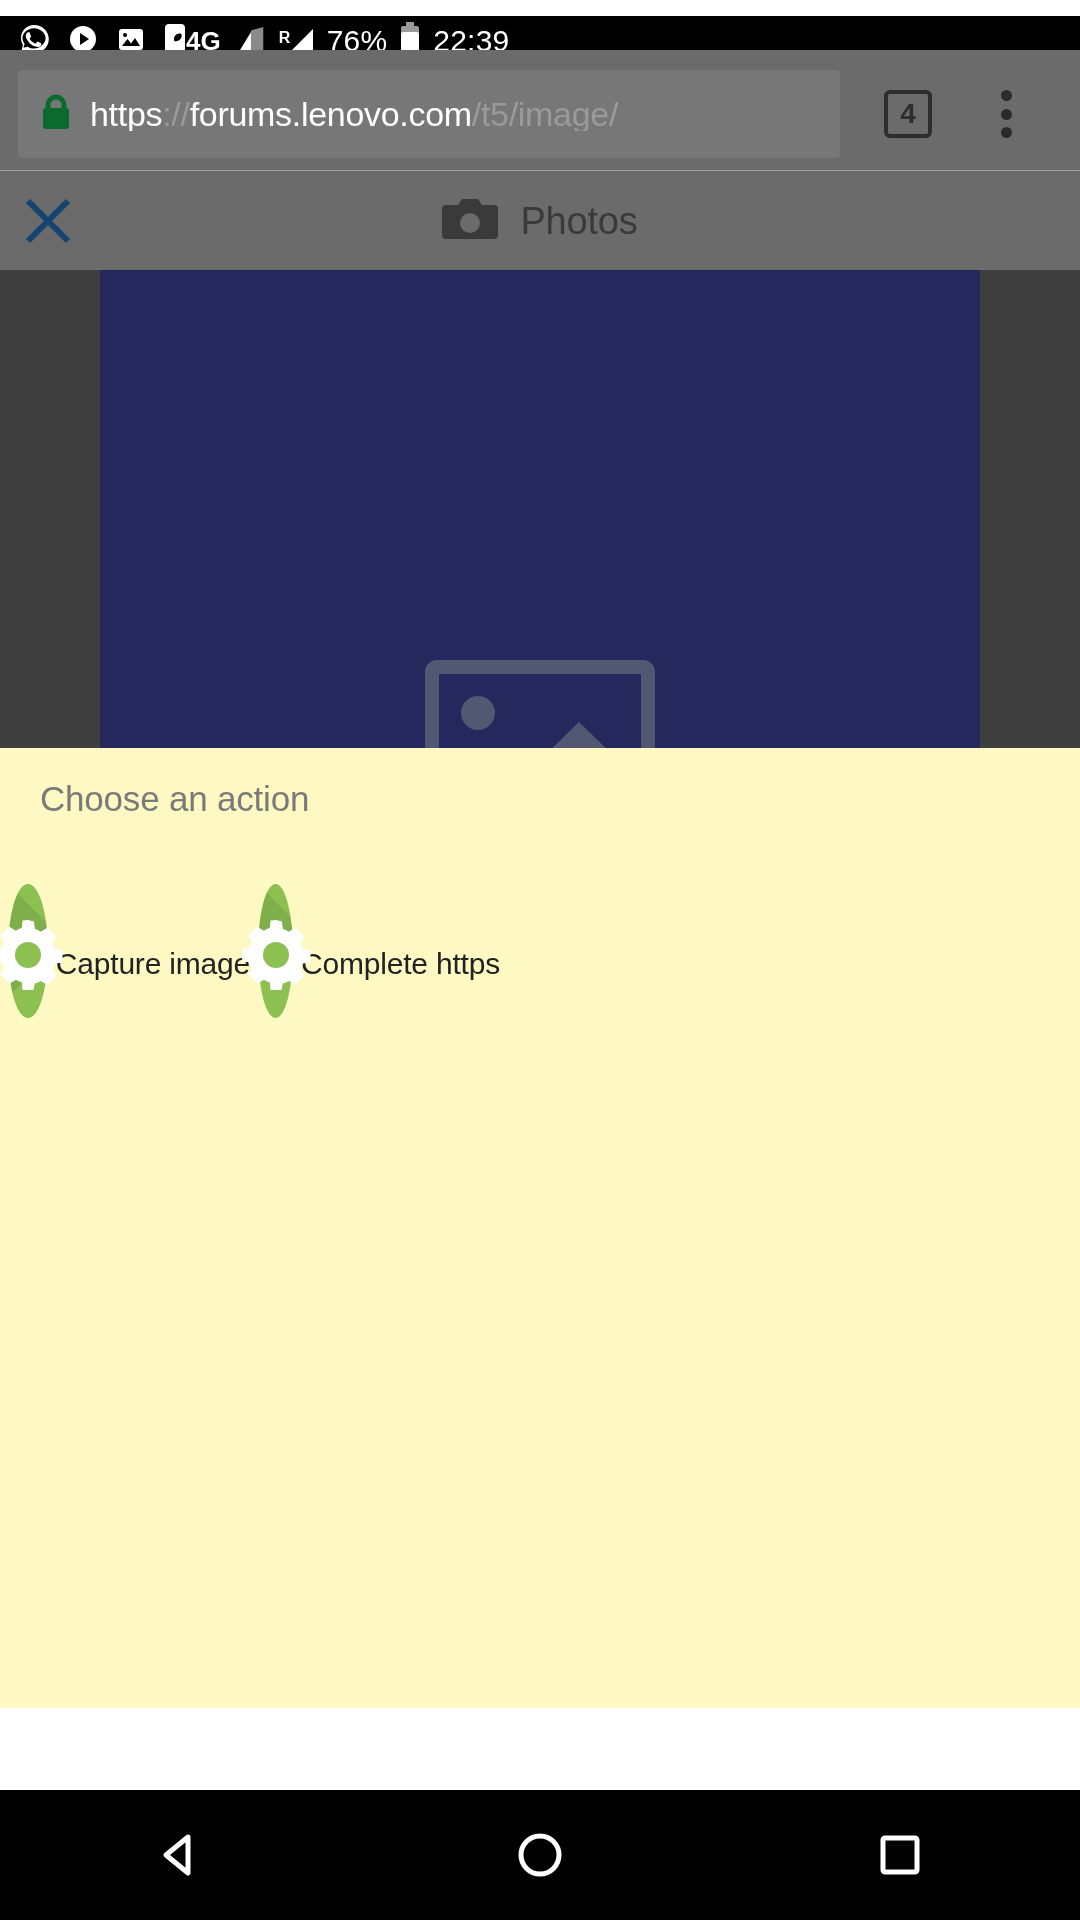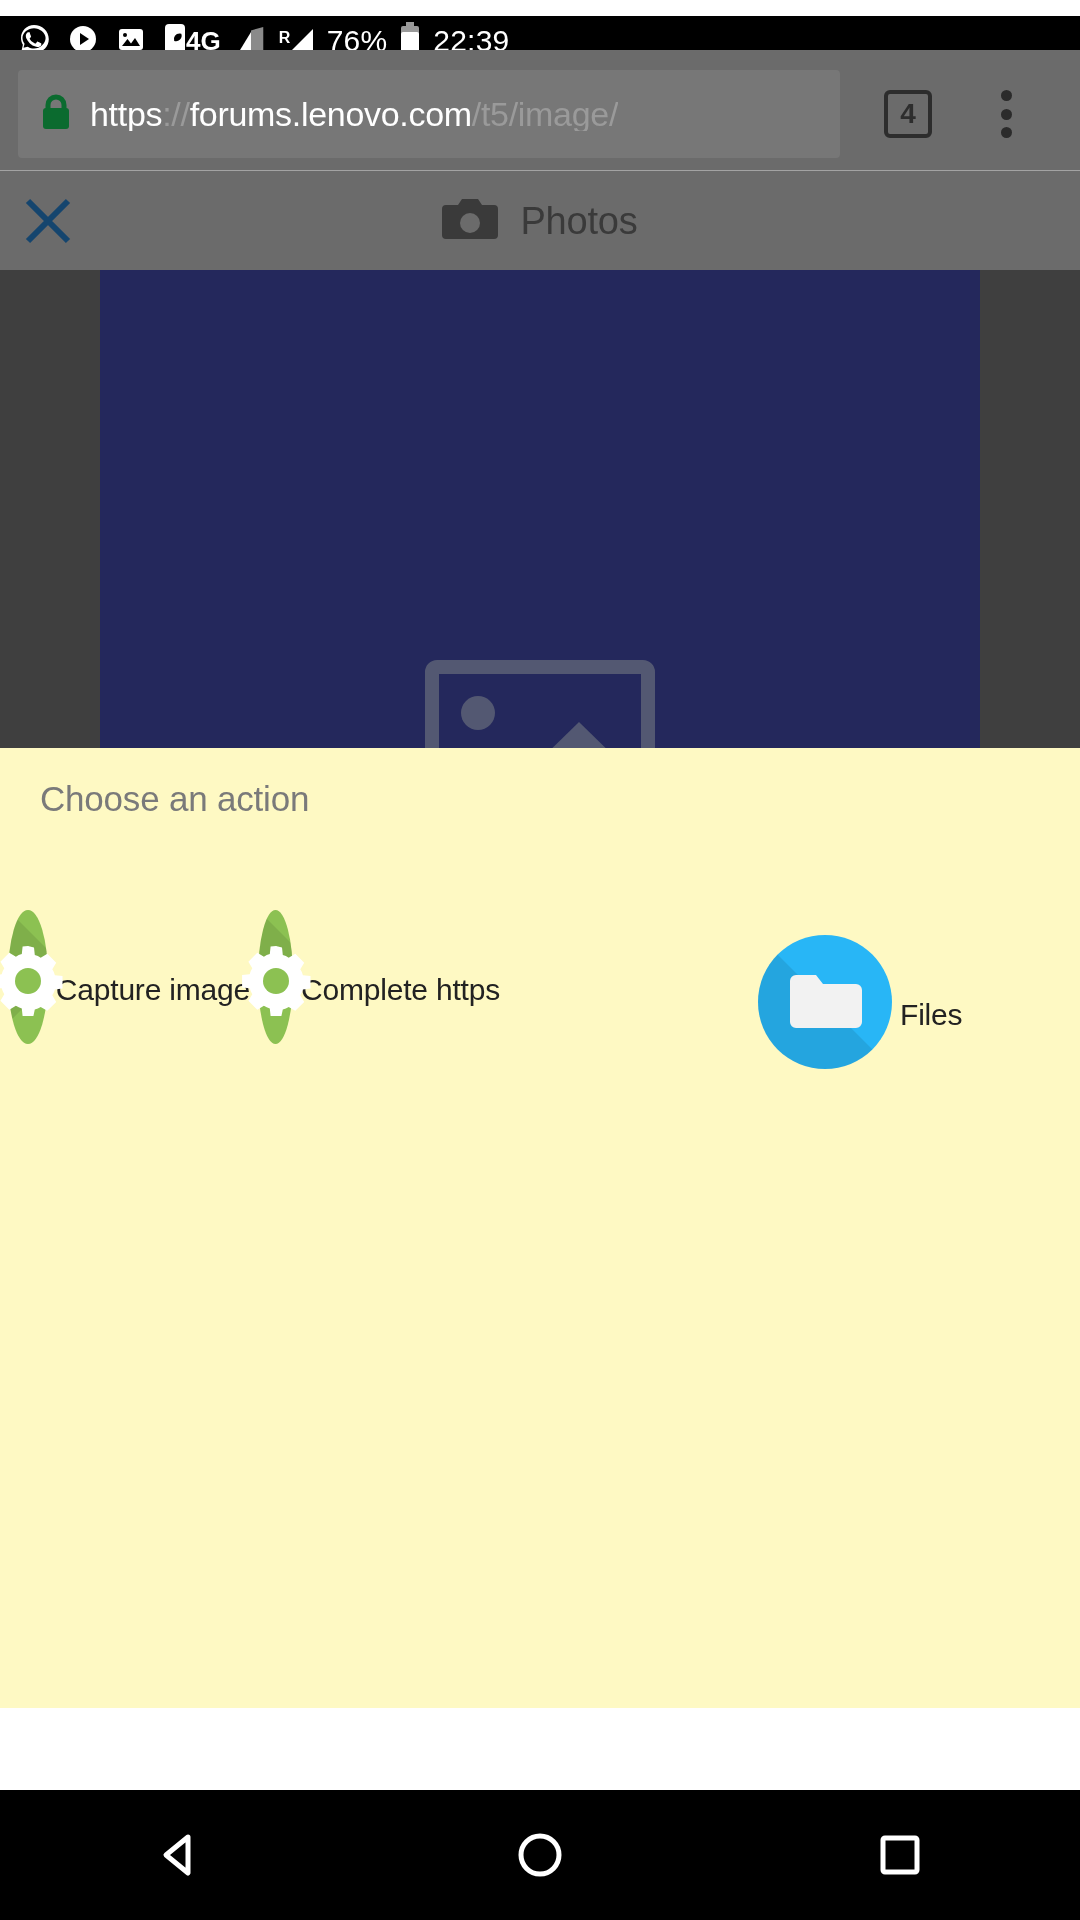--- a/index.html
+++ b/index.html
@@ -276,31 +276,20 @@
             <path fill="#fff" d="M39 8l6 1.5.8 7.6c2.1.6 4.1 1.4 5.9 2.6l6.6-3.9 8.9 8.9-3.9 6.6c1.2 1.8 2 3.8 2.6 5.9l7.6.8v12.6l-7.6.8c-.6 2.1-1.4 4.1-2.6 5.9l3.9 6.6-8.9 8.9-6.6-3.9c-1.8 1.2-3.8 2-5.9 2.6L44.4 78H33.6l-.8-7.6c-2.1-.6-4.1-1.4-5.9-2.6l-6.6 3.9-8.9-8.9 3.9-6.6c-1.2-1.8-2-3.8-2.6-5.9L5.1 49.6V37l7.6-.8c.6-2.1 1.4-4.1 2.6-5.9l-3.9-6.6 8.9-8.9 6.6 3.9c1.8-1.2 3.8-2 5.9-2.6l.8-7.6z"></path>
             <circle cx="39" cy="43" r="13" fill="#8cc152"></circle>
           </svg>
         </div>
         <div class="cell-label">Complete https</div>
       </div>
 
 
       <div class="cell"></div>
 
-      <div class="cell" style="padding-top:74px;">
-        <div class="app-icon">
-          <div class="ic-circle ic-blue">
-            <div class="ic-shadow"></div>
-          </div>
-          <svg class="folder" width="78" height="62" viewBox="0 0 78 62">
-            <path fill="#f2f2f2" d="M4 10a6 6 0 016-6h20l7 9h33a6 6 0 016 6v32a6 6 0 01-6 6H10a6 6 0 01-6-6z"></path>
-          </svg>
-        </div>
-        <div class="cell-label">Files</div>
-      </div>
     </div>
   </div>
 
   <div class="navbar">
     <div class="nav-btn">
       <svg width="52" height="52" viewBox="0 0 52 52">
         <path d="M34 8L12 26l22 18z" fill="none" stroke="#fff" stroke-width="5" stroke-linejoin="round"></path>
       </svg>
     </div>
     <div class="nav-btn">

